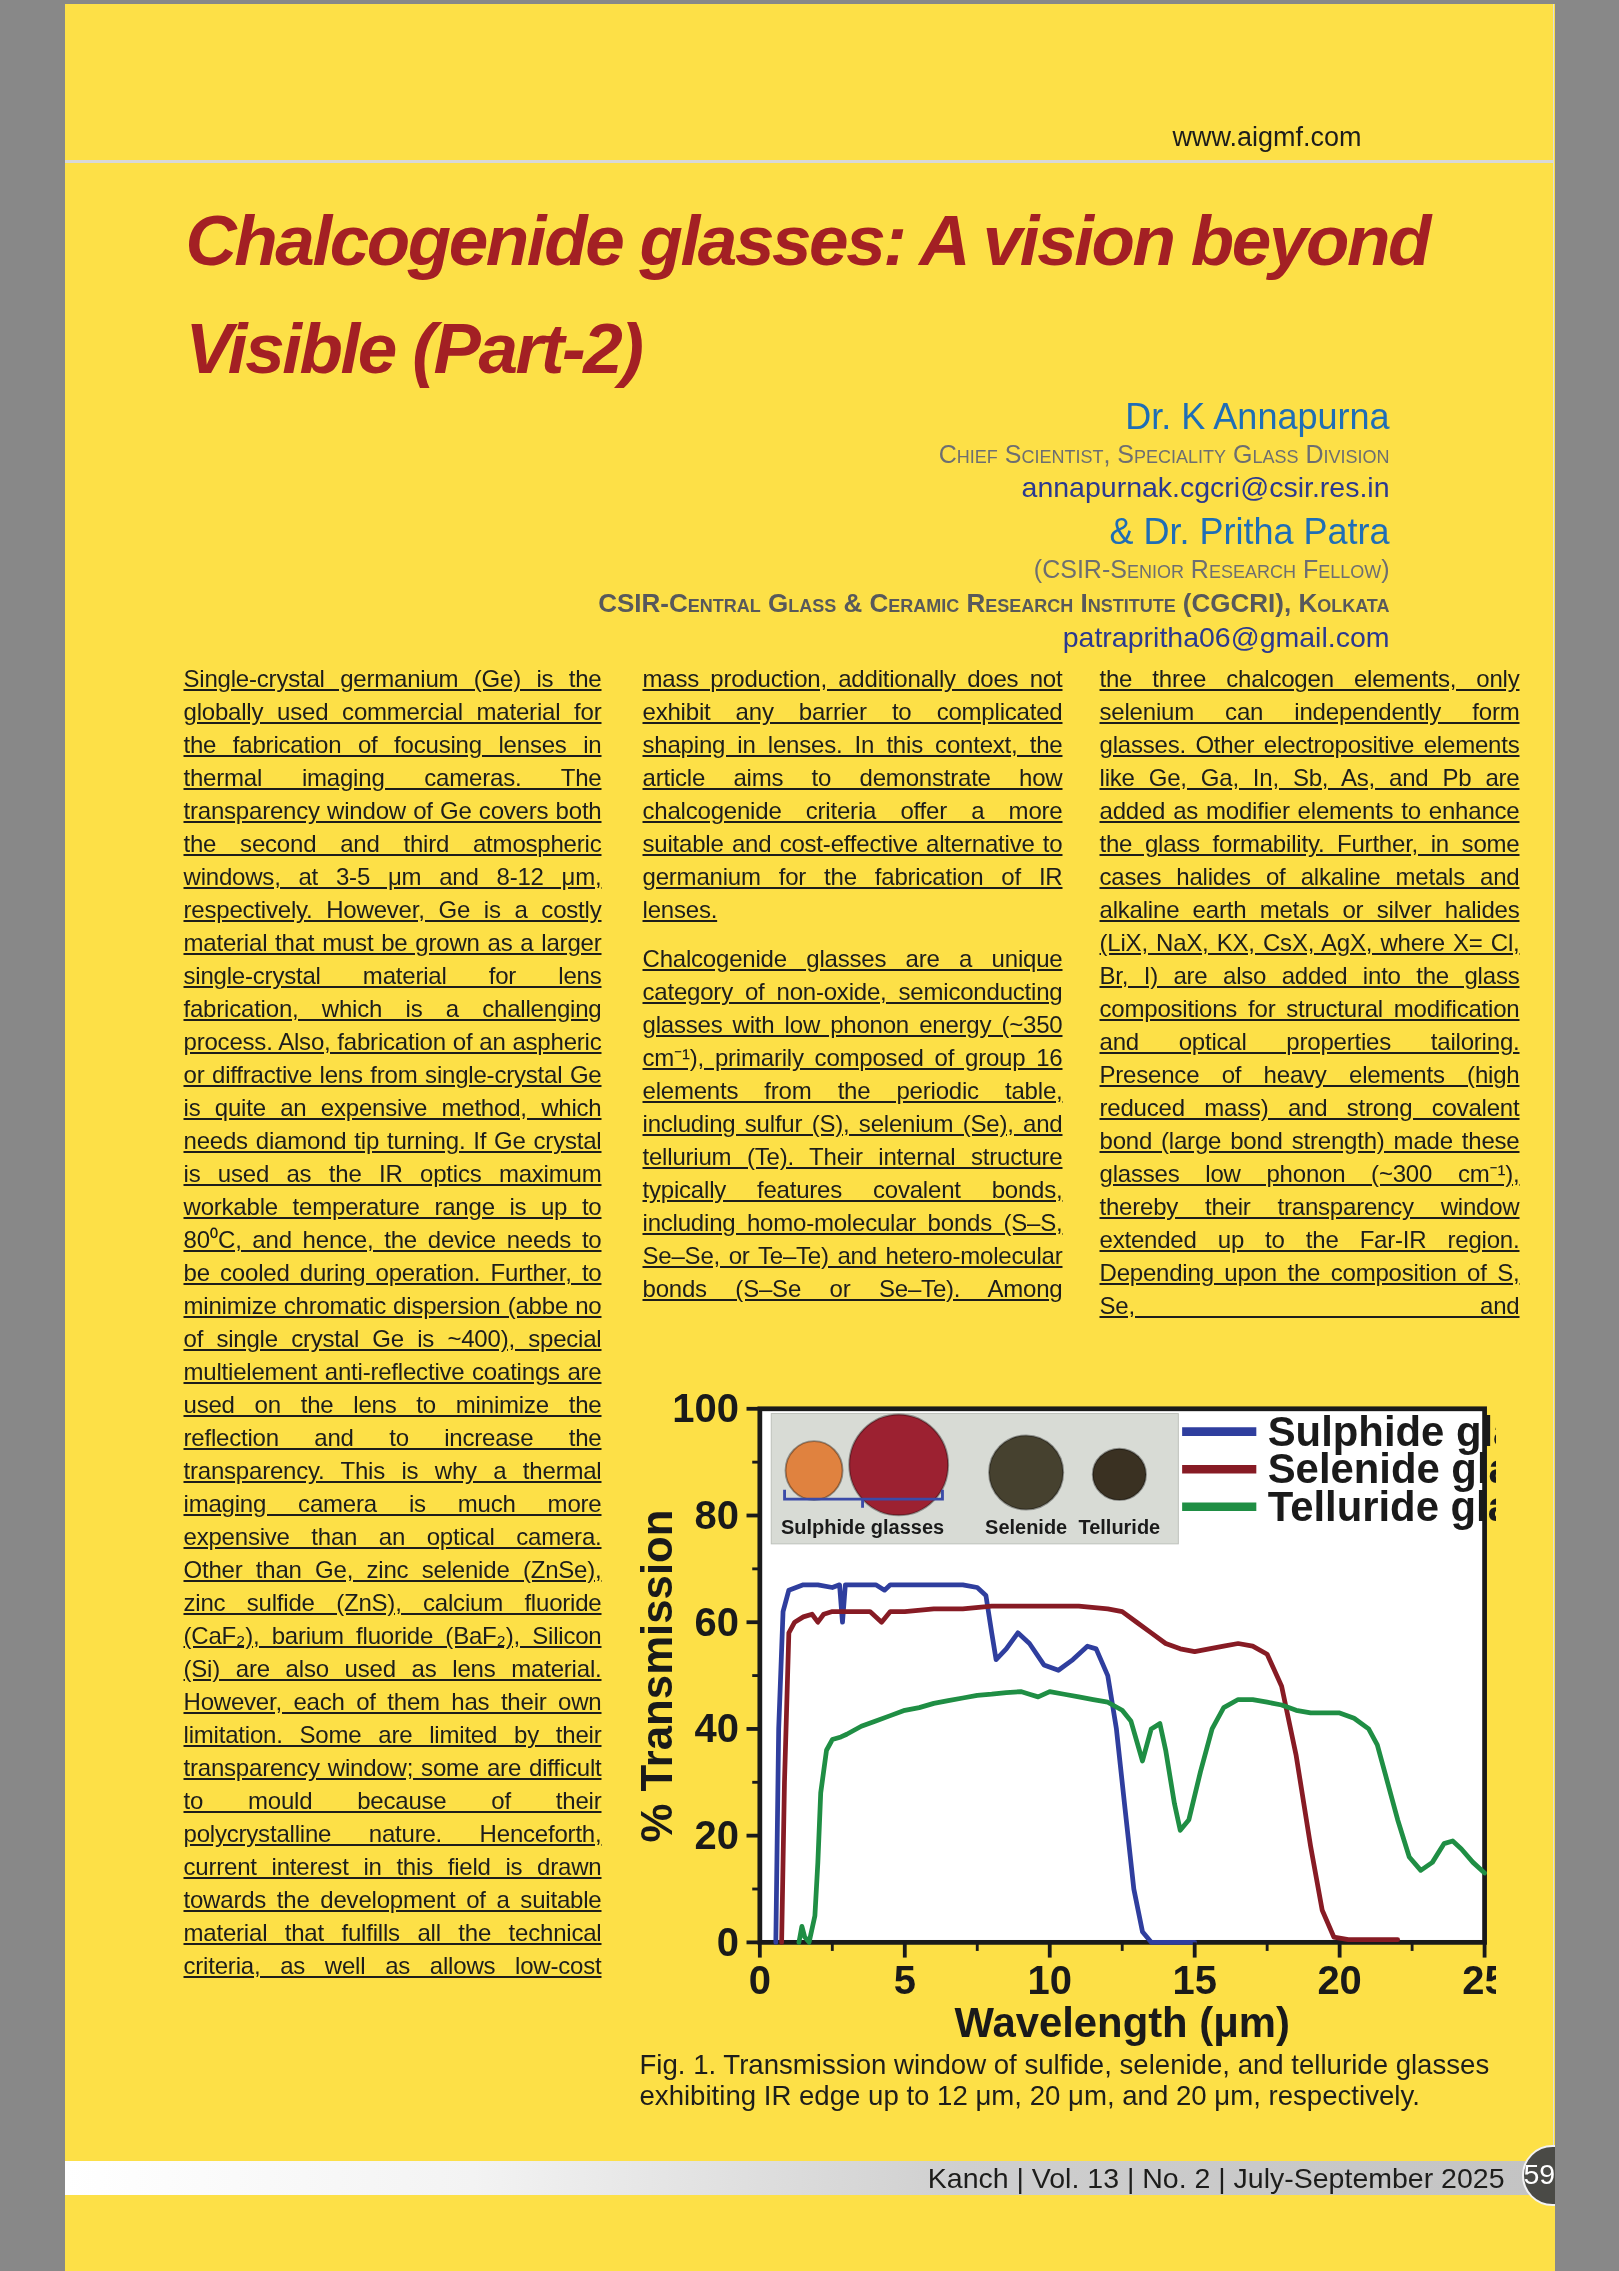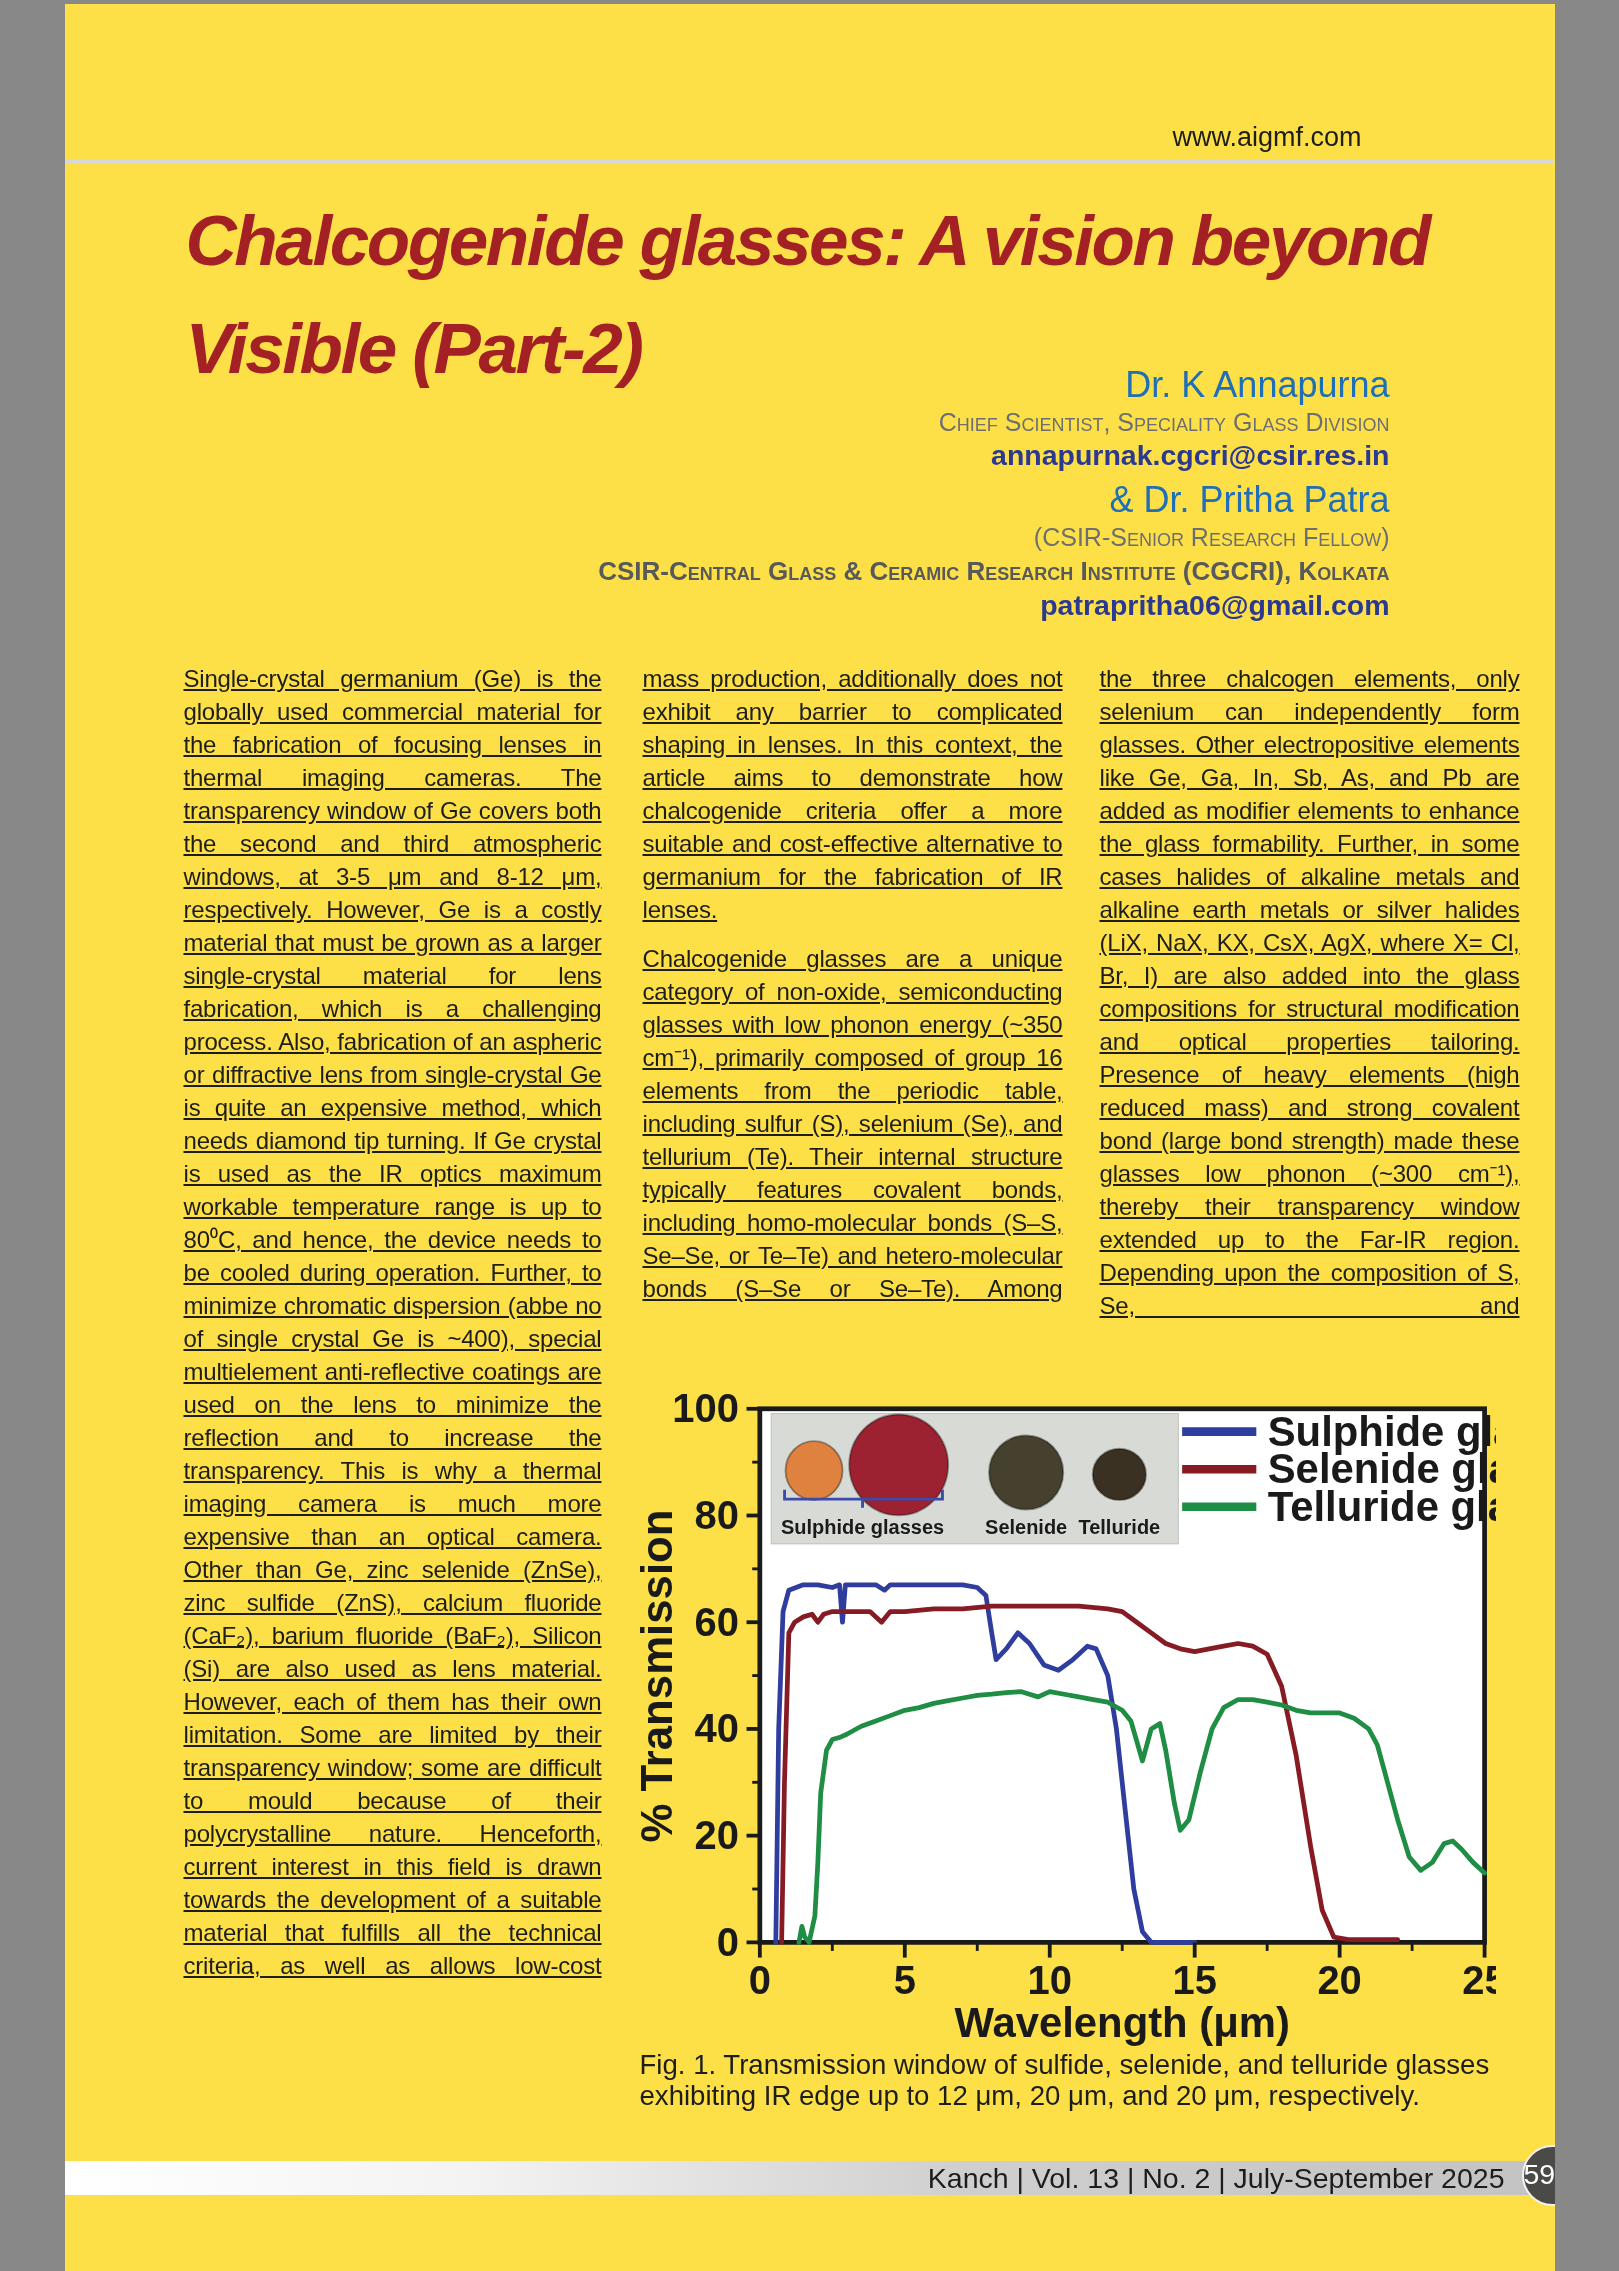--- a/index.html
+++ b/index.html
@@ -7,24 +7,24 @@
     position:relative;width:1490px;height:2271px;background:#fde047;
     font-family:"Liberation Sans",sans-serif;color:#1d1d1b;overflow:hidden;margin:4px auto;
   }
   .site-url{position:absolute;top:118px;right:193px;font-size:27px;color:#1d1d1b;}
   .header-rule{position:absolute;top:156px;left:0;width:1488px;height:2.9px;background:#d8d8d8;}
   .side-rule{position:absolute;top:0;left:1488px;width:1.9px;height:2159px;background:#dcdcdc;}
   .title{
     position:absolute;left:121px;top:183px;width:1274px;
     font-size:71px;font-weight:bold;letter-spacing:-2.4px;line-height:108px;color:#a32024;font-style:italic;
   }
-  .authors{position:absolute;top:354px;right:165px;width:932px;text-align:right;line-height:1.18;}
+  .authors{position:absolute;top:386px;right:165px;width:932px;text-align:right;line-height:1.18;}
   .author-name{font-size:36px;color:#1f6eb6;margin-top:5.7px;}
   .author-role{font-size:25px;font-variant:small-caps;color:#6d6e71;margin-top:1.9px;}
-  .author-email{font-size:28.5px;color:#2b3990;margin-top:1.9px;font-weight:bold;}
+  .author-email{font-size:28.5px;color:#2b3990;margin-top:1.9px;}
   .affiliation{font-size:26px;font-weight:bold;font-variant:small-caps;color:#58595b;margin-top:3.8px;}
   .col{
     position:absolute;top:658px;font-size:24px;letter-spacing:-0.2px;line-height:33px;
     text-align:justify;color:#1d1d1b;
   }
   .col p{margin:0 0 16px 0;text-decoration:underline;}
   .col p.cont{text-align-last:justify;}
   #col1{left:119px;width:418px;}
   #col2{left:578px;width:420px;}
   #col3{left:1035px;width:420px;}

